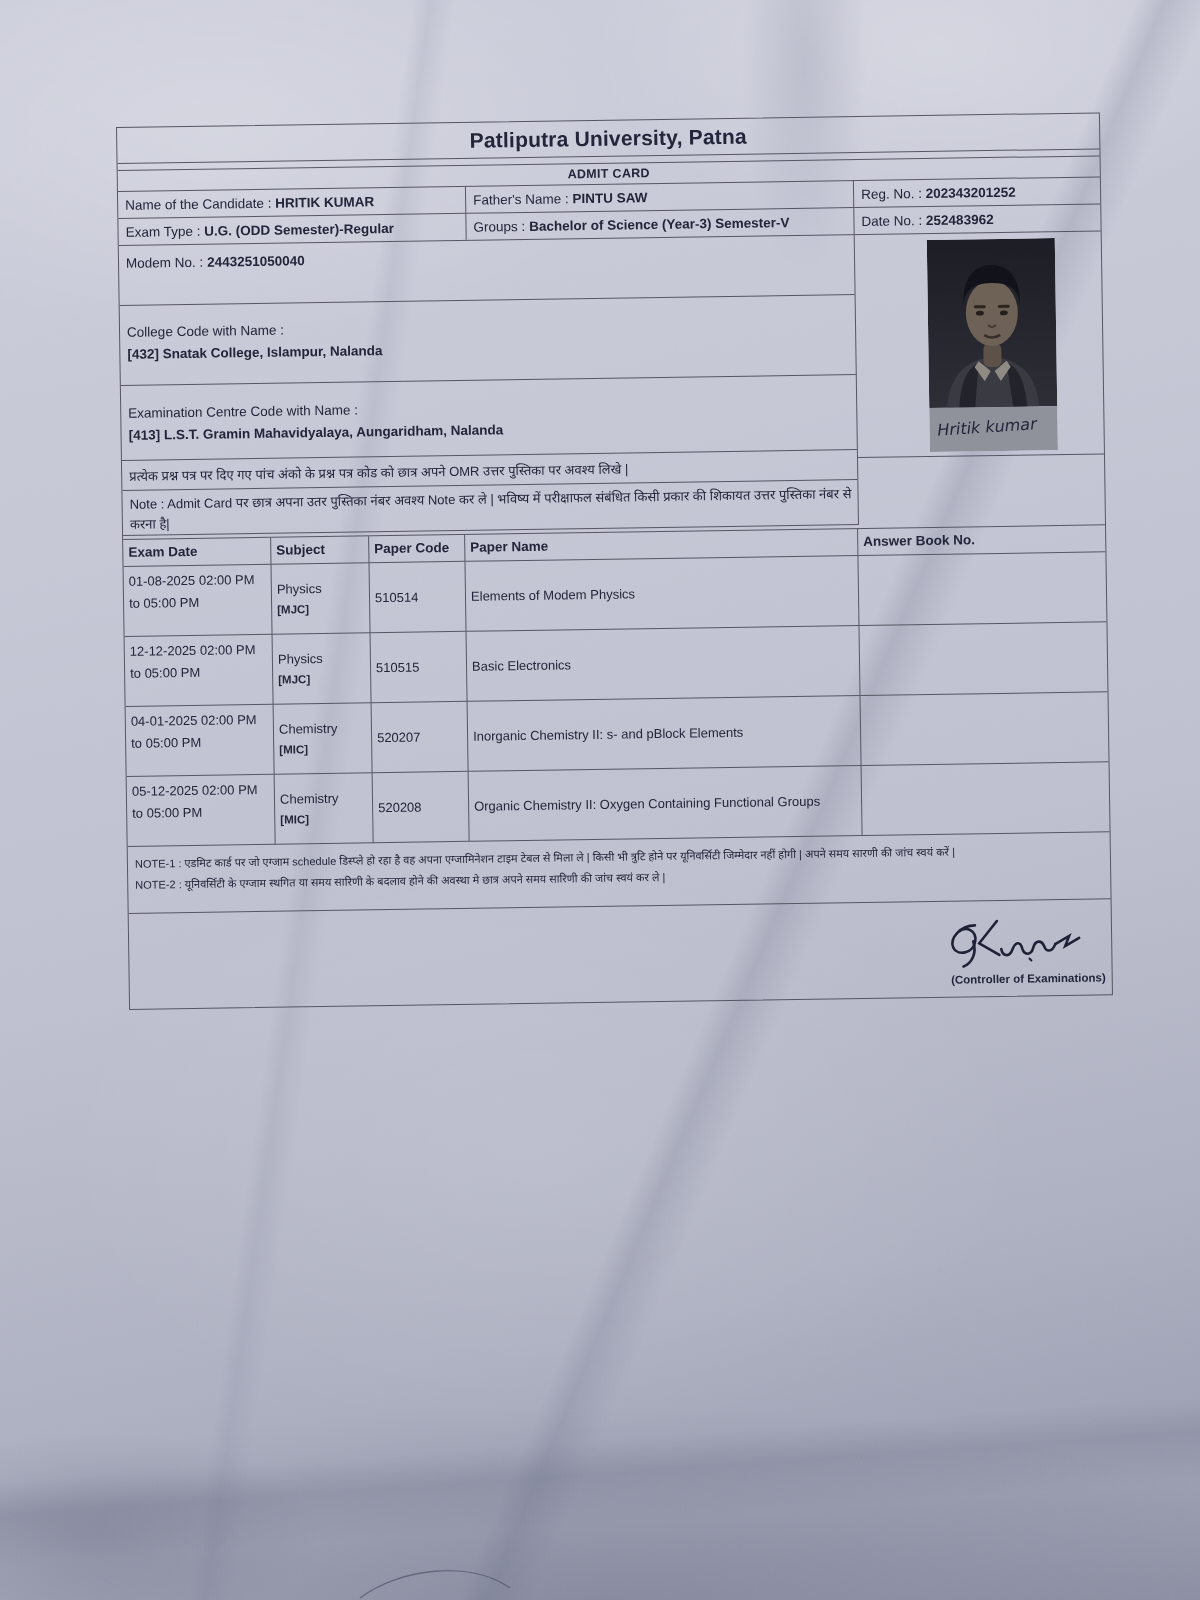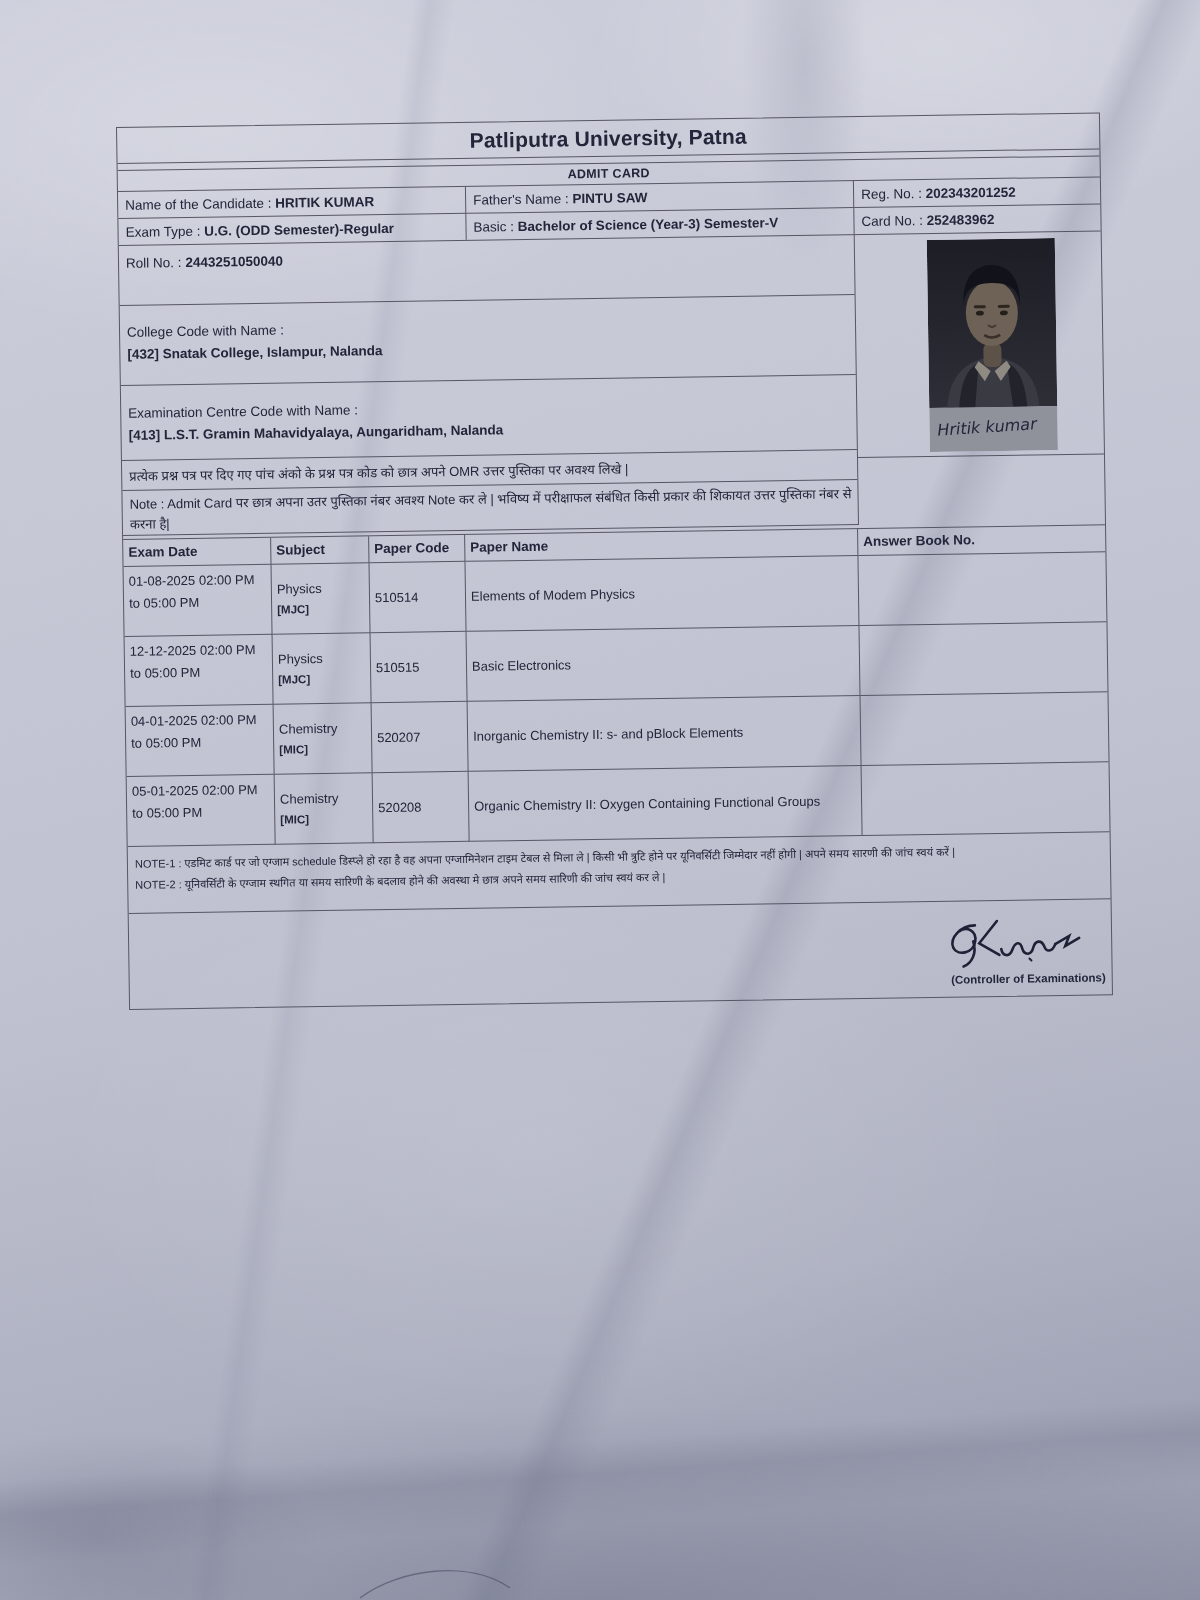--- a/index.html
+++ b/index.html
@@ -109,33 +109,33 @@
     </div>
     <div class="info-cell" style="border-bottom:1px solid #565664;">
       <span class="lbl">Reg. No. :</span>
       <span class="val">202343201252</span>
     </div>
     <div class="info-cell">
       <span class="lbl">Exam Type :</span>
       <span class="val">U.G. (ODD Semester)-Regular</span>
     </div>
     <div class="info-cell">
-      <span class="lbl">Basic :</span>
+      <span class="lbl">Groups :</span>
       <span class="val">Bachelor of Science (Year-3) Semester-V</span>
     </div>
     <div class="info-cell">
-      <span class="lbl">Card No. :</span>
+      <span class="lbl">Date No. :</span>
       <span class="val">252483962</span>
     </div>
   </div>
 
   <div class="mid">
     <div class="mid-left">
       <div class="cell cell-roll">
-        <span class="lbl">Roll No. :</span>
+        <span class="lbl">Modem No. :</span>
         <span class="val">2443251050040</span>
       </div>
       <div class="cell cell-college">
         <div class="lbl">College Code with Name :</div>
         <div class="val">[432] Snatak College, Islampur, Nalanda</div>
       </div>
       <div class="cell cell-centre">
         <div class="lbl">Examination Centre Code with Name :</div>
         <div class="val">[413] L.S.T. Gramin Mahavidyalaya, Aungaridham, Nalanda</div>
       </div>
@@ -228,21 +228,21 @@
         <span>Chemistry</span>
         <span class="tag">[MIC]</span>
       </div>
       <div class="tcell tcode h70">520207</div>
       <div class="tcell tname h70">Inorganic Chemistry II: s- and pBlock Elements</div>
       <div class="tcell h70"></div>
     </div>
 
     <div class="trow">
       <div class="tcell tdate h70">
-        <span>05-01-2025</span>
+        <span>05-12-2025</span>
         <span> 02:00 PM to 05:00 PM</span>
       </div>
       <div class="tcell tsub h70">
         <span>Chemistry</span>
         <span class="tag">[MIC]</span>
       </div>
       <div class="tcell tcode h70">520208</div>
       <div class="tcell tname h70">Organic Chemistry II: Oxygen Containing Functional Groups</div>
       <div class="tcell h70"></div>
     </div>

